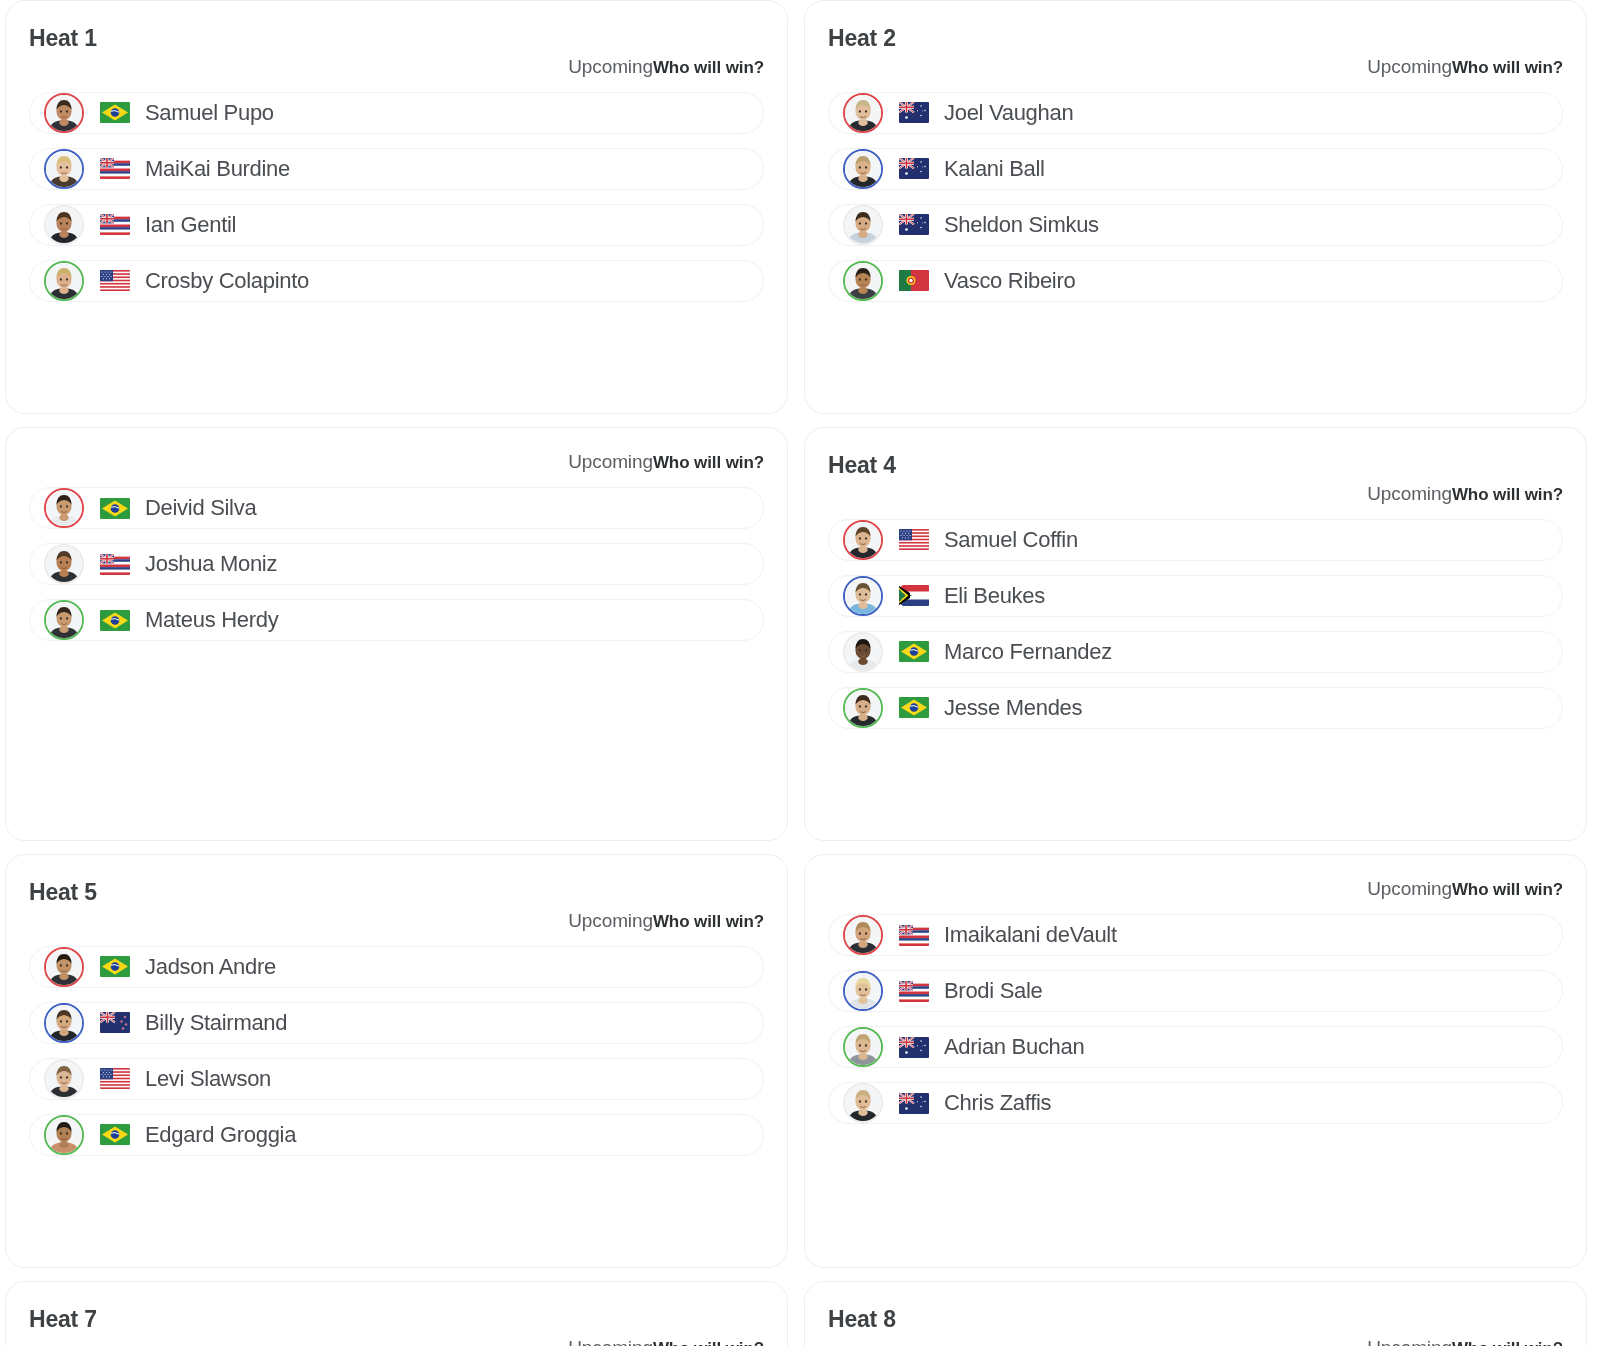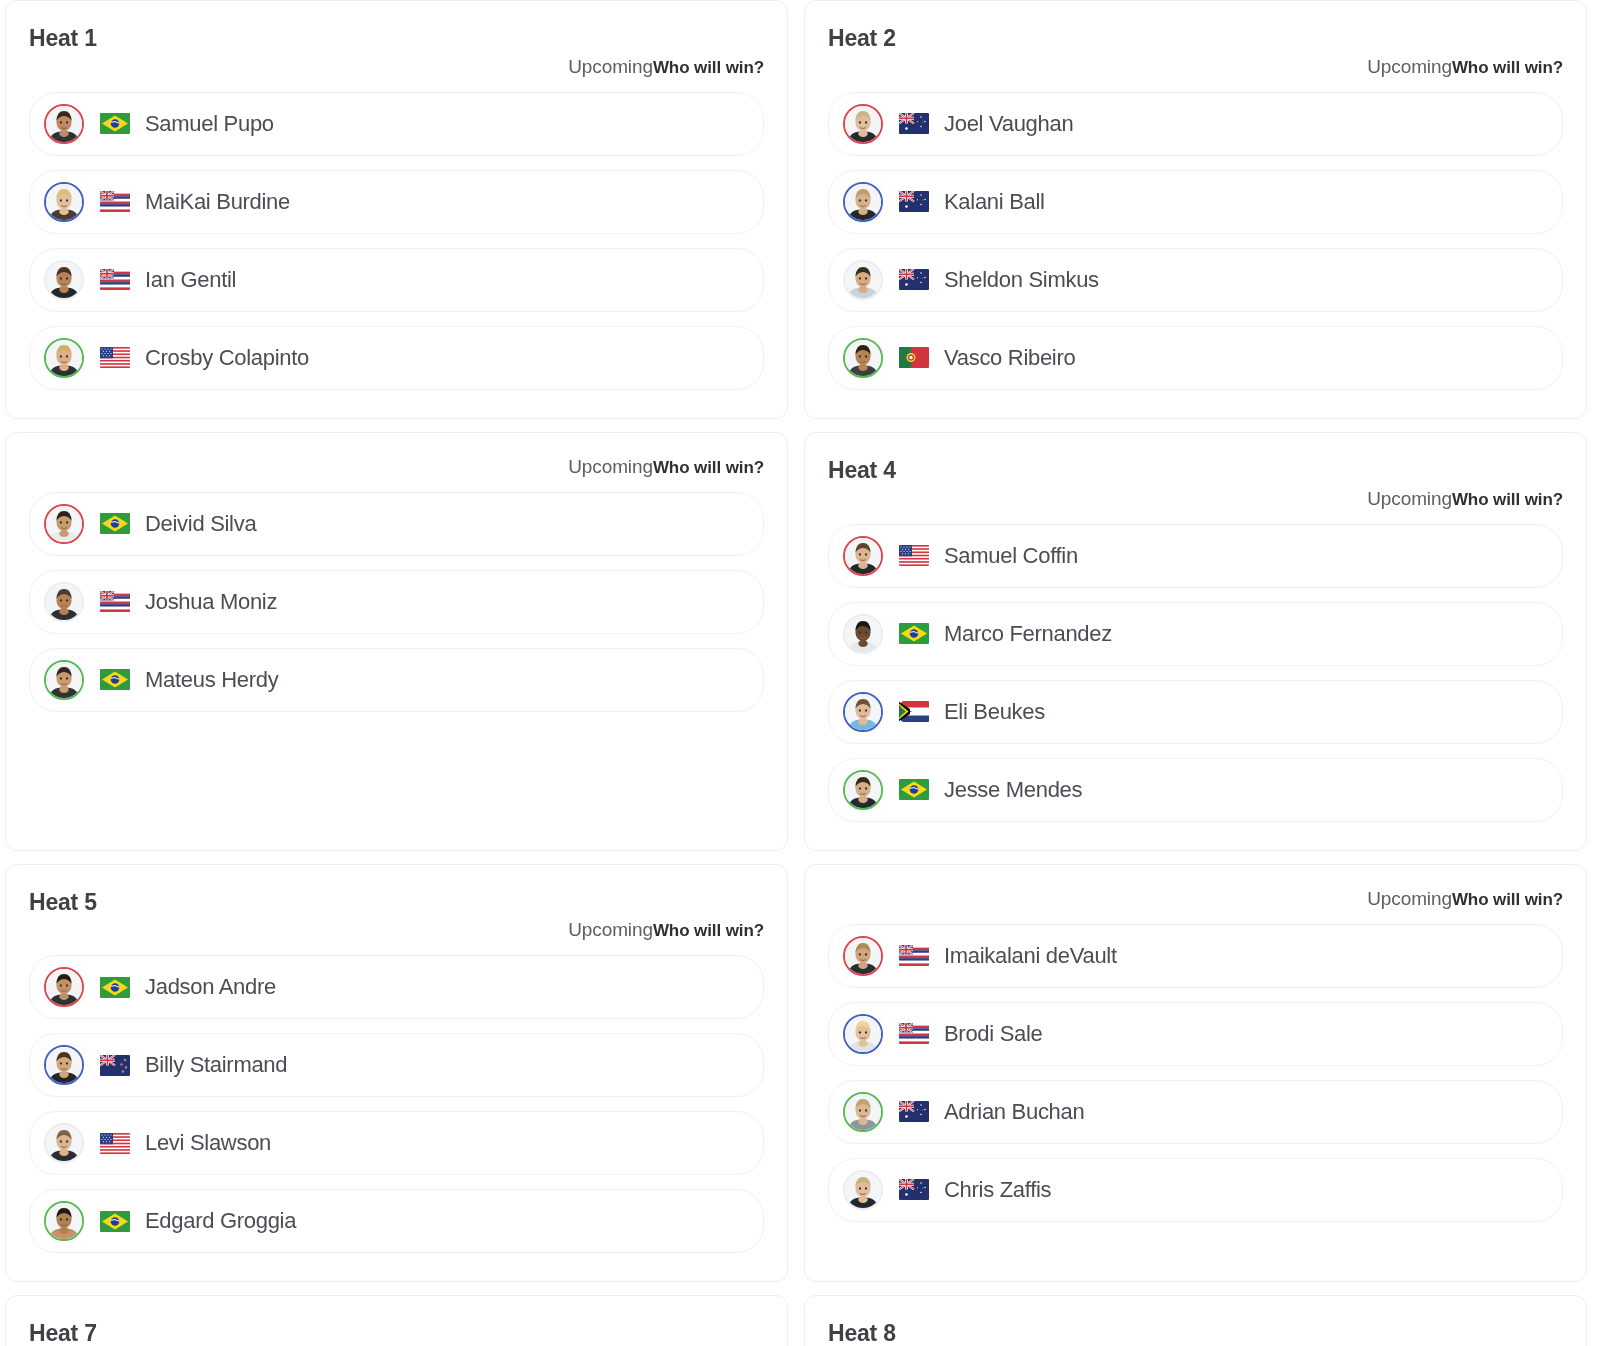--- a/index.html
+++ b/index.html
@@ -19,21 +19,21 @@
   .grid {
     display: grid;
     grid-template-columns: 783px 783px;
     column-gap: 16px;
     row-gap: 13px;
     padding: 0px 5px 0 5px;
   }
   .heat-card {
     background: #ffffff;
     border: 1px solid #eceef0;
-    border-radius: 12px;
+    border-radius: 20px;
     padding: 23px 23px 28px 23px;
     min-height: 414px;
   }
   .card-head {
     margin-bottom: 14px;
   }
   .heat-title {
     font-size: 23px;
     font-weight: bold;
     color: #3e4245;
@@ -60,21 +60,21 @@
   }
   .surfer-list {
     display: flex;
     flex-direction: column;
     gap: 14px;
     margin-top: 14px;
   }
   .surfer-row {
     display: flex;
     align-items: center;
-    height: 64px;
+    height: 42px;
     border: 1px solid #f0f1f2;
     border-radius: 27px;
     padding: 0 14px;
     background: #ffffff;
     cursor: pointer;
   }
   .avatar {
     width: 40px;
     height: 40px;
     border-radius: 50%;
@@ -563,43 +563,20 @@
                   <circle cx="22" cy="13" r="1.1"></circle>
           <circle cx="7" cy="17.5" r="1.1"></circle>
                   <circle cx="13" cy="17.5" r="1.1"></circle>
                   <circle cx="19" cy="17.5" r="1.1"></circle>
         </g>
       </svg>
             </span>
             <span class="surfer-name">Samuel Coffin</span>
           </div>
           <div class="surfer-row">
-            <span class="avatar jersey-white">
-              <svg viewBox="0 0 40 40" preserveAspectRatio="xMidYMid slice">
-    <rect width="40" height="40" fill="#f4f5f6"></rect>
-    <path d="M4 40 Q4 28 20 28 Q36 28 36 40 Z" fill="#e6e9ec"></path>
-    <ellipse cx="20" cy="30.5" rx="5.2" ry="4" fill="#6a4a31"></ellipse>
-    <ellipse cx="20" cy="18" rx="8.4" ry="10" fill="#6a4a31"></ellipse>
-    <path d="M11.6 16.5 Q12 5.5 20 5.5 Q28 5.5 28.4 16.5 Q26 11.5 20 11 Q14 11.6 11.6 16.5 Z" fill="#1d1510"></path>
-    <ellipse cx="16.6" cy="18.2" rx="1.15" ry="1.35" fill="#3a2d24"></ellipse>
-    <ellipse cx="23.4" cy="18.2" rx="1.15" ry="1.35" fill="#3a2d24"></ellipse>
-    <path d="M17 24.2 Q20 26.2 23 24.2" stroke="#8a6246" stroke-width="1" fill="none" stroke-linecap="round"></path>
-  </svg>
-            </span>
-            <span class="flag">
-              <svg viewBox="0 0 60 42" preserveAspectRatio="none">
-        <rect width="60" height="42" fill="#2e9c3e"></rect>
-        <polygon points="30,5 56,21 30,37 4,21" fill="#f7d917"></polygon>
-        <circle cx="30" cy="21" r="8.5" fill="#1d3f96"></circle>
-        <path d="M21.8 18.5 Q30 15 38.2 20.5" stroke="#ffffff" stroke-width="2" fill="none"></path>
-      </svg>
-            </span>
-            <span class="surfer-name">Marco Fernandez</span>
-          </div>
-          <div class="surfer-row">
             <span class="avatar jersey-blue">
               <svg viewBox="0 0 40 40" preserveAspectRatio="xMidYMid slice">
     <rect width="40" height="40" fill="#f4f5f6"></rect>
     <path d="M4 40 Q4 28 20 28 Q36 28 36 40 Z" fill="#79b7dd"></path>
     <ellipse cx="20" cy="30.5" rx="5.2" ry="4" fill="#e0bd9a"></ellipse>
     <ellipse cx="20" cy="18" rx="8.4" ry="10" fill="#e0bd9a"></ellipse>
     <path d="M11.6 16.5 Q12 5.5 20 5.5 Q28 5.5 28.4 16.5 Q26 11.5 20 11 Q14 11.6 11.6 16.5 Z" fill="#6b5436"></path>
     <ellipse cx="16.6" cy="18.2" rx="1.15" ry="1.35" fill="#3a2d24"></ellipse>
     <ellipse cx="23.4" cy="18.2" rx="1.15" ry="1.35" fill="#3a2d24"></ellipse>
     <path d="M17 24.2 Q20 26.2 23 24.2" stroke="#8a6246" stroke-width="1" fill="none" stroke-linecap="round"></path>
@@ -614,20 +591,43 @@
         <path d="M0 14.5 L27 21 L0 27.5 Z" fill="#1f7a44"></path>
         <path d="M0 0 L8 0 L0 6 Z" fill="#ffffff"></path>
         <path d="M0 42 L8 42 L0 36 Z" fill="#ffffff"></path>
         <polygon points="0,0 5,0 22,13 22,17" fill="#f7d917" opacity="0"></polygon>
         <path d="M0 2 L22 16 L22 26 L0 40 L0 34 L14 21 L0 8 Z" fill="#000000"></path>
         <path d="M0 5 L19 21 L0 37 L0 33 L13.5 21 L0 9 Z" fill="#f7d917"></path>
         <path d="M0 8 L12 21 L0 34 Z" fill="#1f7a44"></path>
       </svg>
             </span>
             <span class="surfer-name">Eli Beukes</span>
+          </div>
+          <div class="surfer-row">
+            <span class="avatar jersey-white">
+              <svg viewBox="0 0 40 40" preserveAspectRatio="xMidYMid slice">
+    <rect width="40" height="40" fill="#f4f5f6"></rect>
+    <path d="M4 40 Q4 28 20 28 Q36 28 36 40 Z" fill="#e6e9ec"></path>
+    <ellipse cx="20" cy="30.5" rx="5.2" ry="4" fill="#6a4a31"></ellipse>
+    <ellipse cx="20" cy="18" rx="8.4" ry="10" fill="#6a4a31"></ellipse>
+    <path d="M11.6 16.5 Q12 5.5 20 5.5 Q28 5.5 28.4 16.5 Q26 11.5 20 11 Q14 11.6 11.6 16.5 Z" fill="#1d1510"></path>
+    <ellipse cx="16.6" cy="18.2" rx="1.15" ry="1.35" fill="#3a2d24"></ellipse>
+    <ellipse cx="23.4" cy="18.2" rx="1.15" ry="1.35" fill="#3a2d24"></ellipse>
+    <path d="M17 24.2 Q20 26.2 23 24.2" stroke="#8a6246" stroke-width="1" fill="none" stroke-linecap="round"></path>
+  </svg>
+            </span>
+            <span class="flag">
+              <svg viewBox="0 0 60 42" preserveAspectRatio="none">
+        <rect width="60" height="42" fill="#2e9c3e"></rect>
+        <polygon points="30,5 56,21 30,37 4,21" fill="#f7d917"></polygon>
+        <circle cx="30" cy="21" r="8.5" fill="#1d3f96"></circle>
+        <path d="M21.8 18.5 Q30 15 38.2 20.5" stroke="#ffffff" stroke-width="2" fill="none"></path>
+      </svg>
+            </span>
+            <span class="surfer-name">Marco Fernandez</span>
           </div>
           <div class="surfer-row">
             <span class="avatar jersey-green">
               <svg viewBox="0 0 40 40" preserveAspectRatio="xMidYMid slice">
     <rect width="40" height="40" fill="#f4f5f6"></rect>
     <path d="M4 40 Q4 28 20 28 Q36 28 36 40 Z" fill="#26292d"></path>
     <ellipse cx="20" cy="30.5" rx="5.2" ry="4" fill="#d6ae88"></ellipse>
     <ellipse cx="20" cy="18" rx="8.4" ry="10" fill="#d6ae88"></ellipse>
     <path d="M11.6 16.5 Q12 5.5 20 5.5 Q28 5.5 28.4 16.5 Q26 11.5 20 11 Q14 11.6 11.6 16.5 Z" fill="#3a2a1c"></path>
     <ellipse cx="16.6" cy="18.2" rx="1.15" ry="1.35" fill="#3a2d24"></ellipse>

